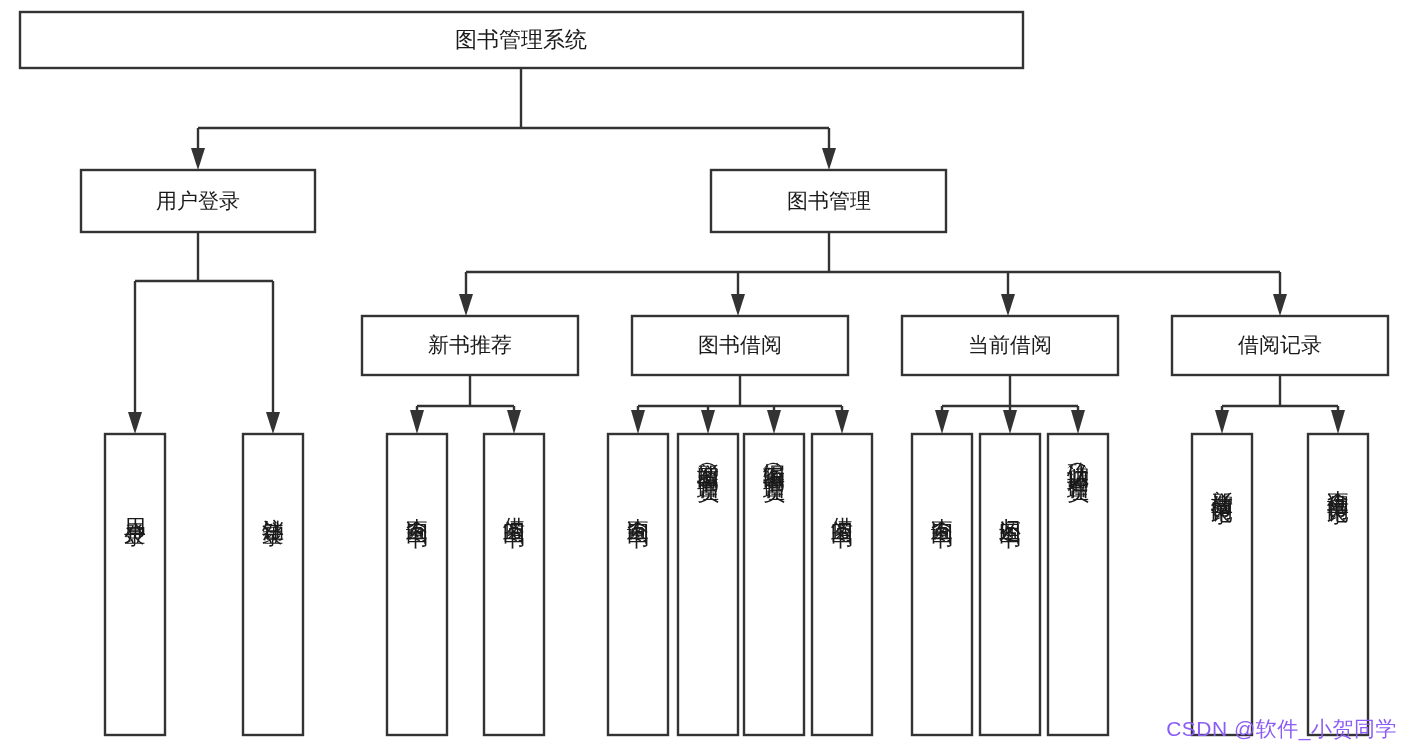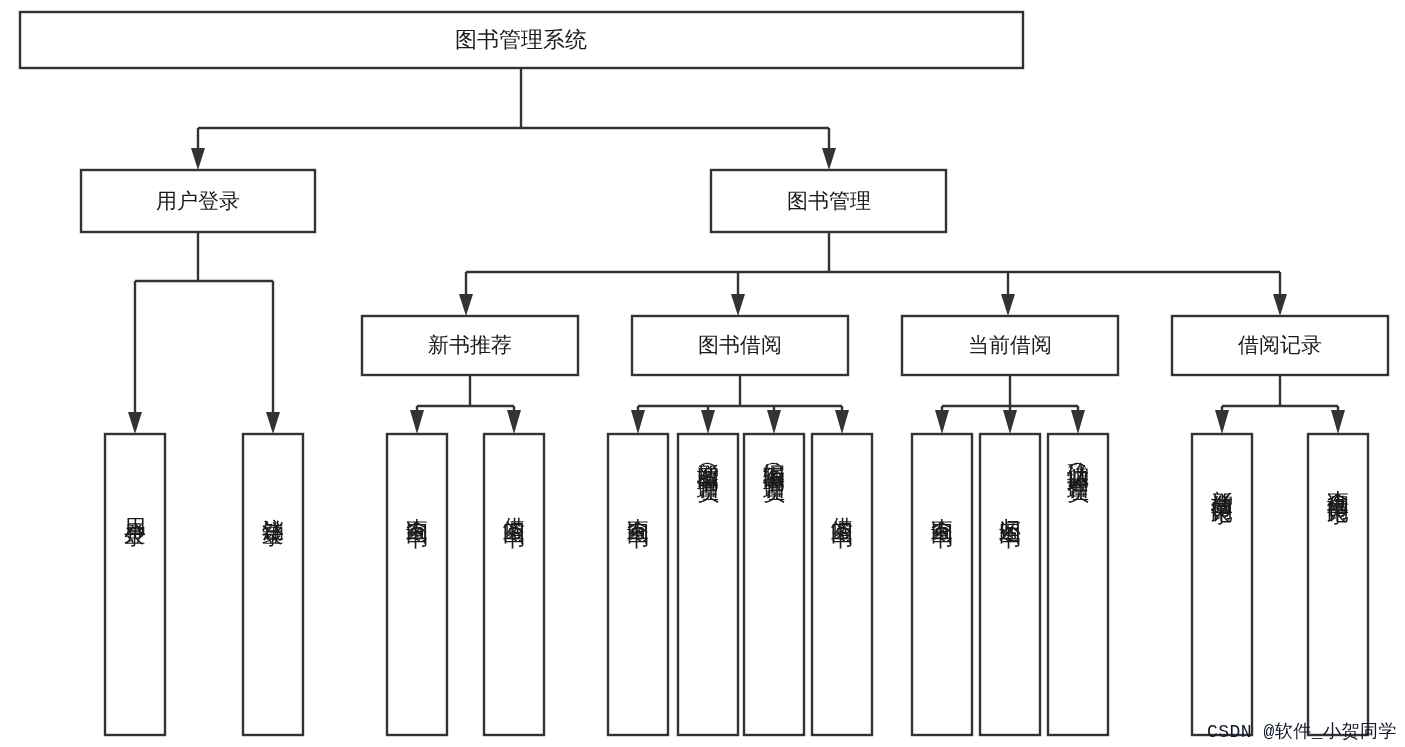--- a/index.html
+++ b/index.html
@@ -72,23 +72,23 @@
     font-size: 22px;
     line-height: 1.08;
     letter-spacing: 3px;
     color: #1a1a1a;
     white-space: nowrap;
   }
   #watermark {
     position: absolute;
     right: 8px;
     bottom: 4px;
-    font-family: Liberation Mono, monospace;
-    font-size: 18px;
-    color: #0f172a;
+    font-family: Liberation Sans, sans-serif;
+    font-size: 21px;
+    color: #8b5cf6;
     letter-spacing: 0.5px;
     white-space: nowrap;
     user-select: none;
   }
 </style>
 </head>
 <body>
 
 <div id="diagram-root">
 

